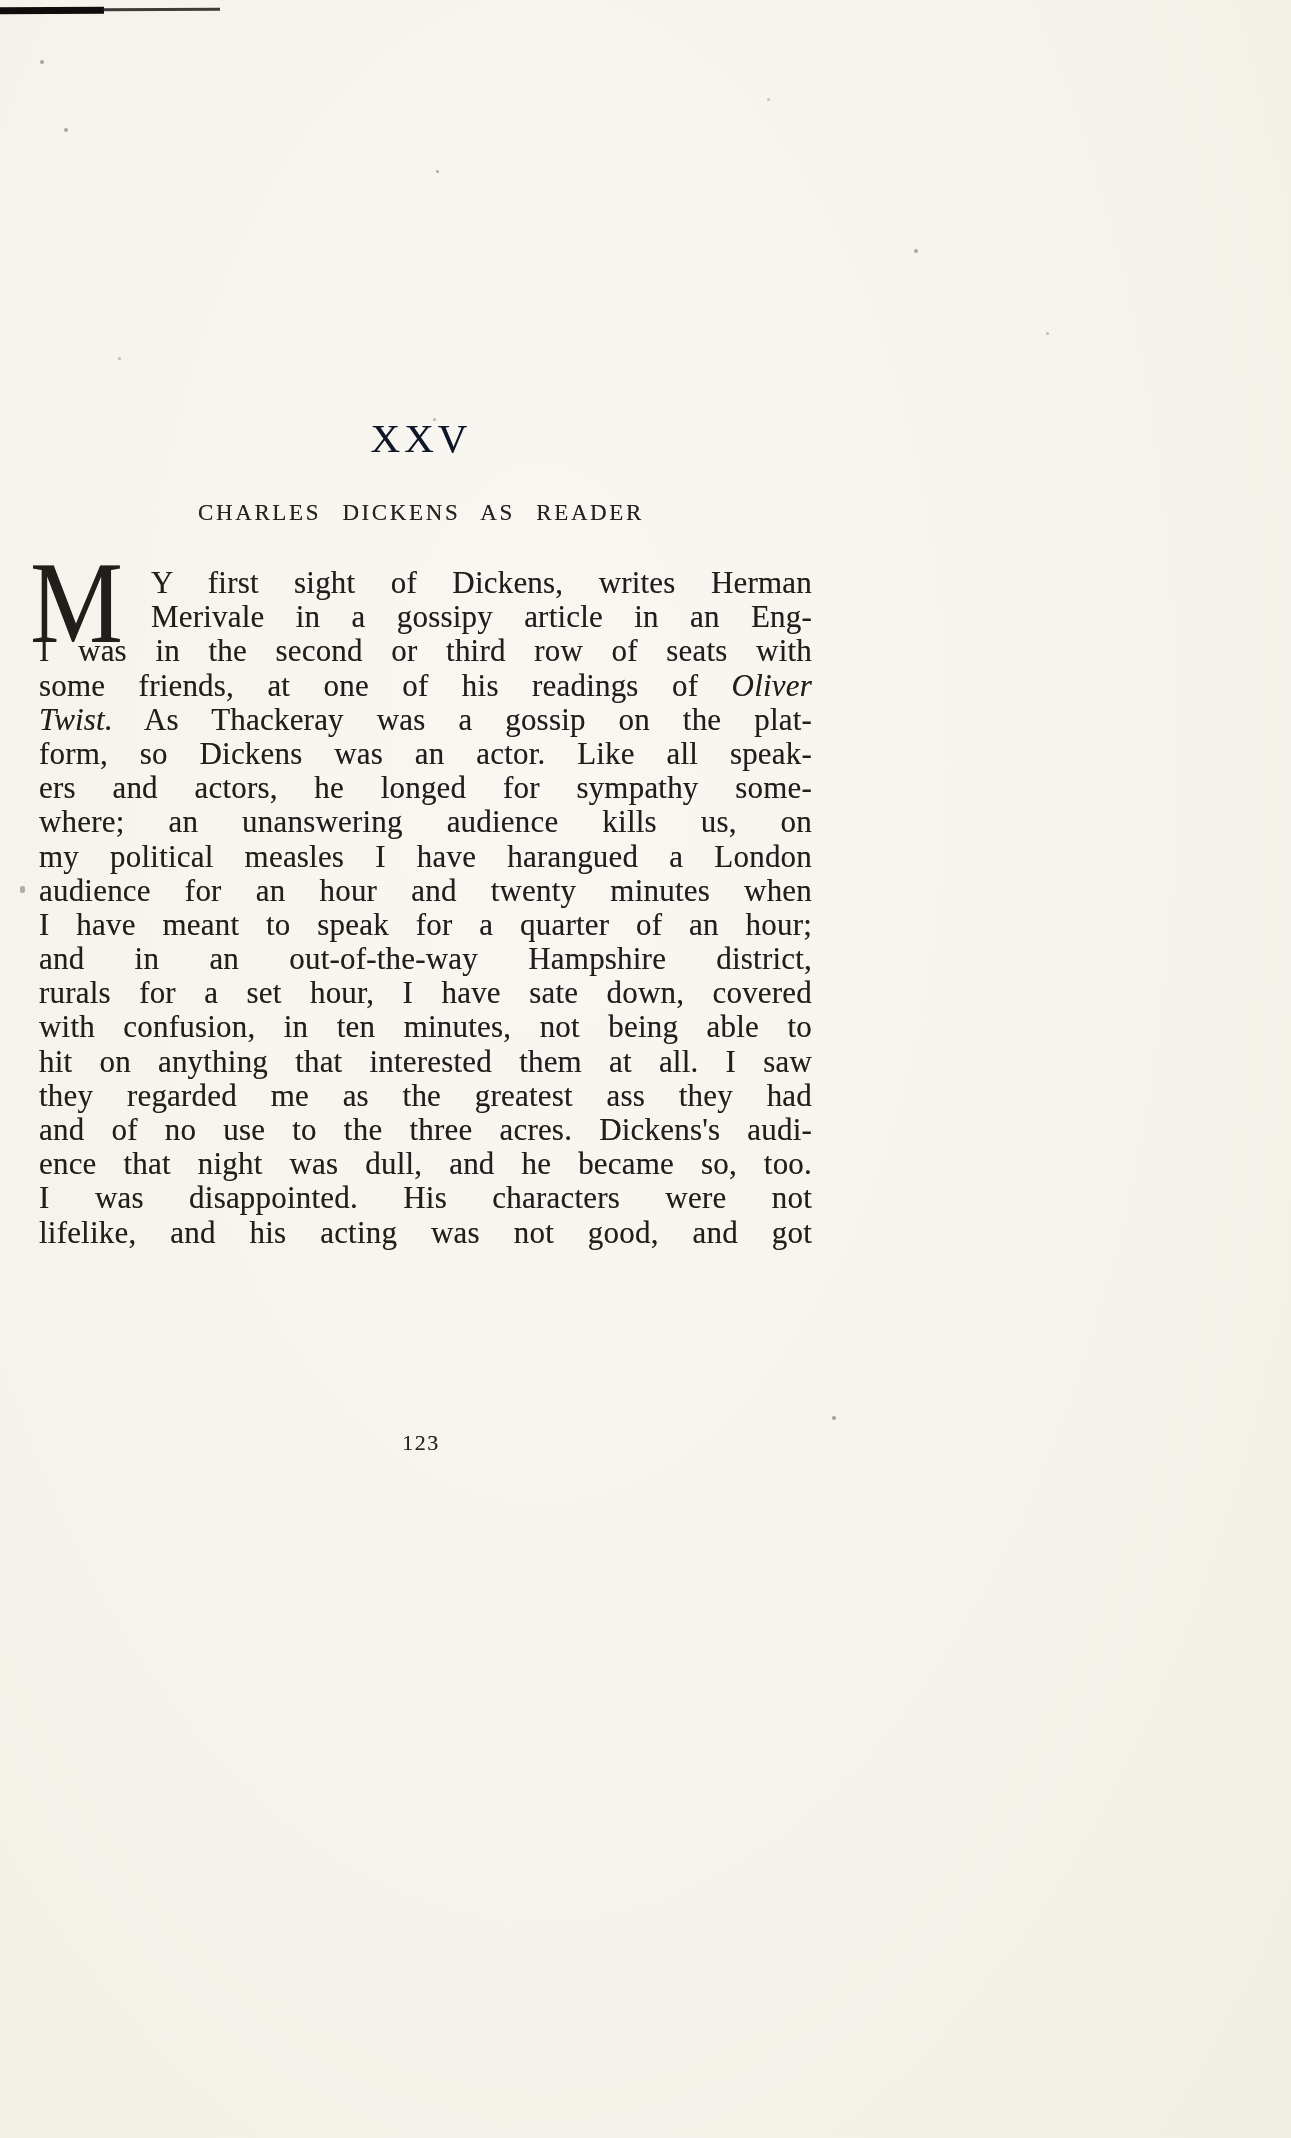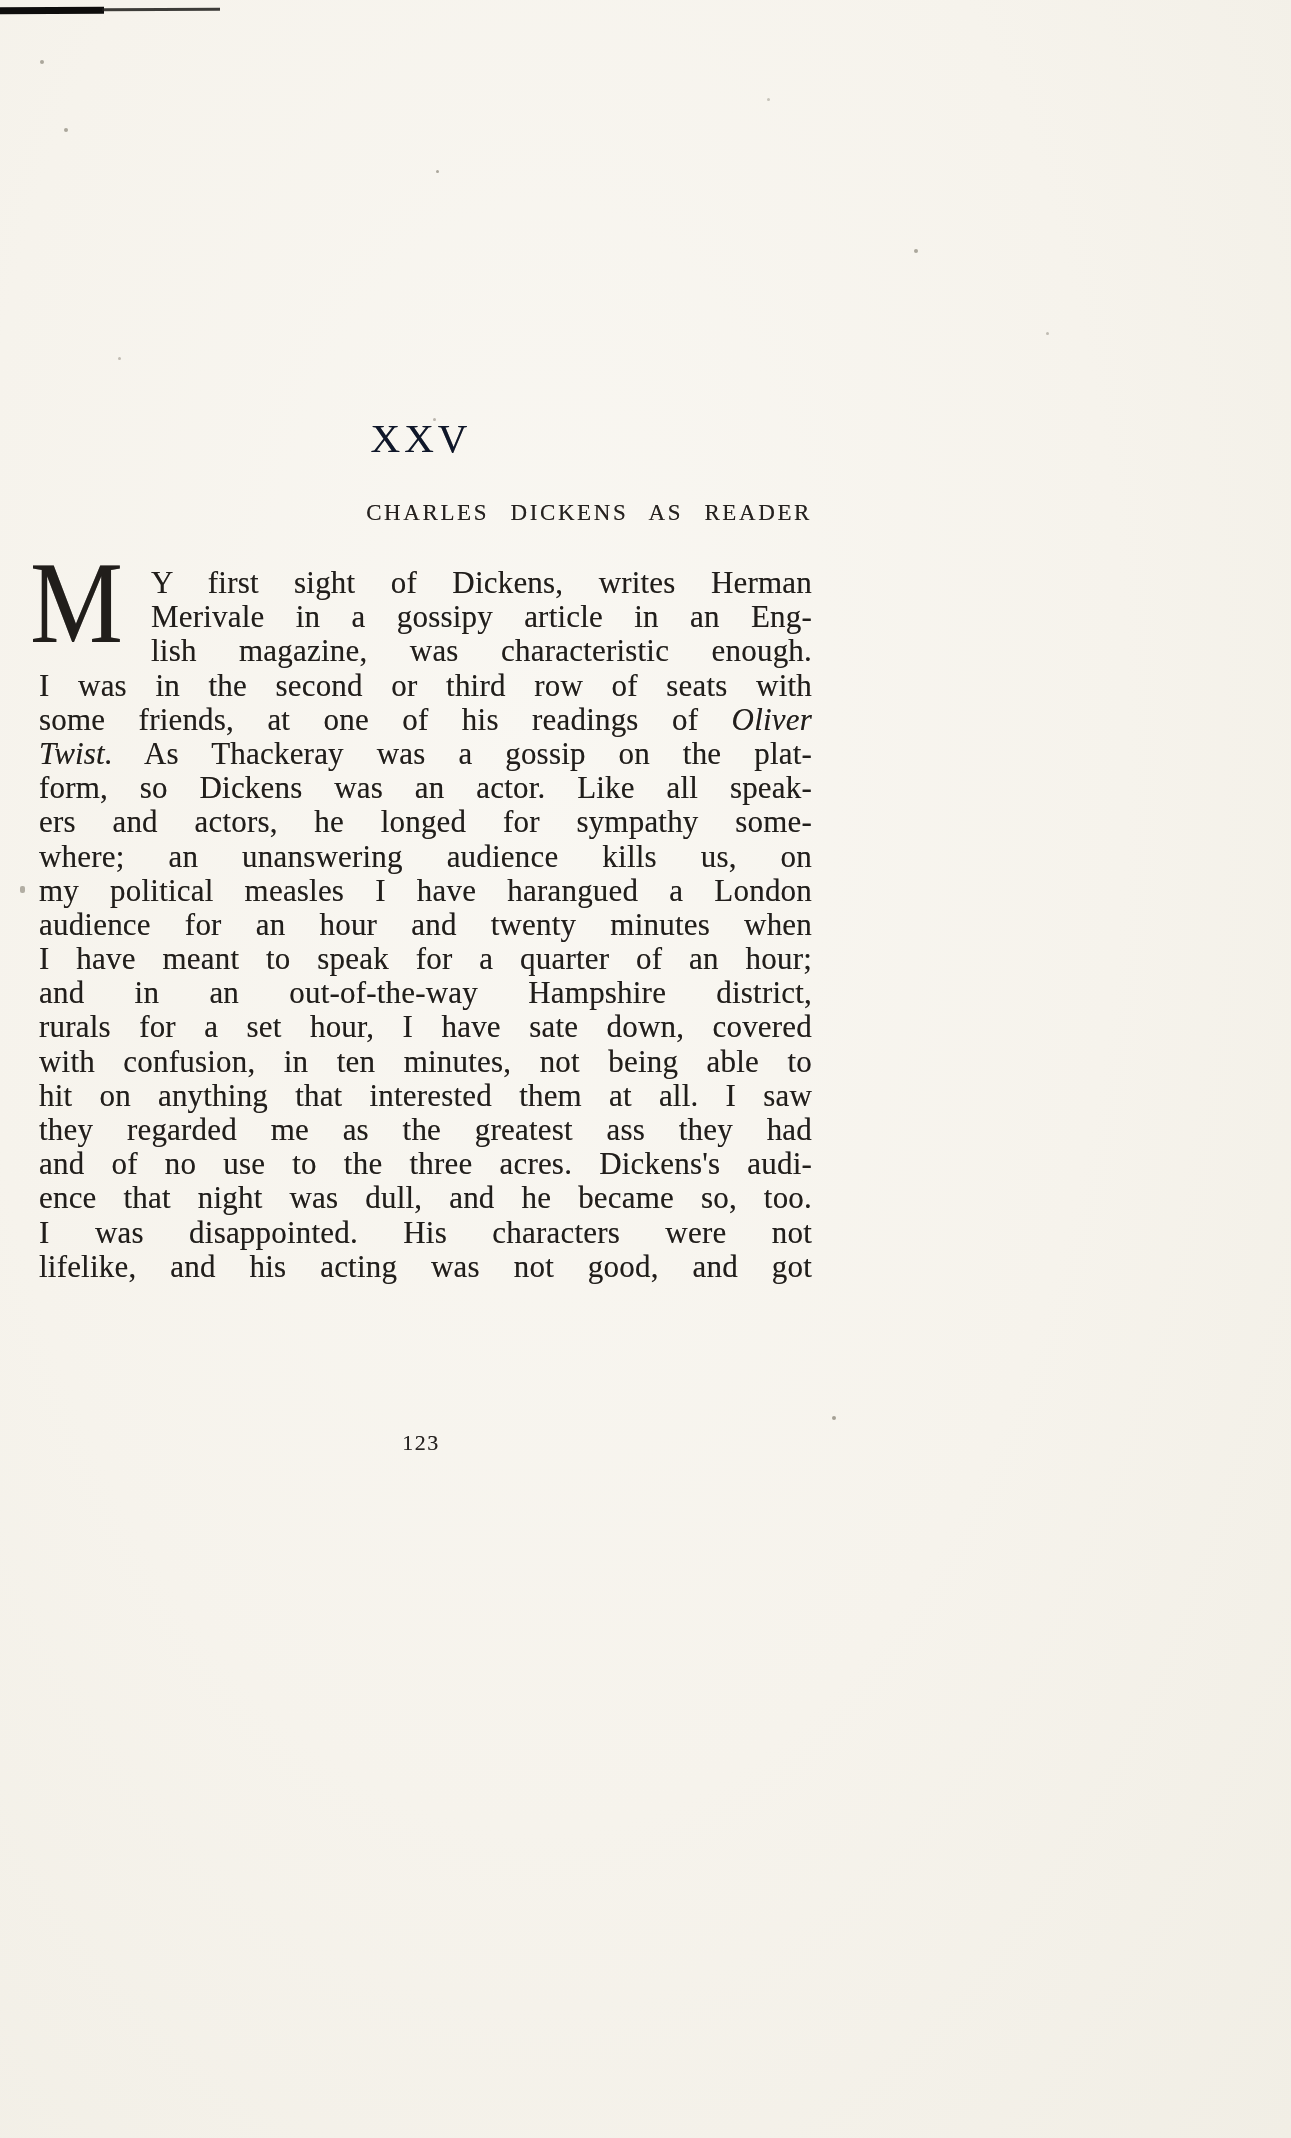--- a/index.html
+++ b/index.html
@@ -48,21 +48,21 @@
     text-align: center;
     font-size: 41px;
     letter-spacing: 4px;
     color: #0f172a;
     text-shadow: 0 0 0.5px rgba(32,28,24,.55);
   }
   .chapter-title {
     position: absolute;
     left: 30px; top: 500px;
     width: 782px;
-    text-align: right;
+    text-align: center;
     font-size: 23px;
     letter-spacing: 2.6px;
     word-spacing: 13px;
     color: #262220;
     text-shadow: 0 0 0.5px rgba(32,28,24,.55);
   }
 
   
   .body-block {
     position: absolute;
@@ -124,21 +124,20 @@
 <div class="speck" style="left:832px; top:1416px; width:4px; height:4px; opacity:.6;"></div>
 
 <div class="chapter-number">XXV</div>
 <div class="chapter-title">CHARLES DICKENS AS READER</div>
 
 <div class="body-block">
   <div class="dropcap">M</div>
 
   <div class="line indent"><span>Y first sight of Dickens, writes Herman</span></div>
   <div class="line indent"><span>Merivale in a gossipy article in an Eng-</span></div>
-  <div class="line indent"><span>lish magazine, was characteristic enough.</span></div>
   <div class="line"><span>I was in the second or third row of seats with</span></div>
   <div class="line"><span>some friends, at one of his readings of </span><span class="italic">Oliver</span></div>
   <div class="line"><span class="italic">Twist.</span><span>  As Thackeray was a gossip on the plat-</span></div>
   <div class="line"><span>form, so Dickens was an actor.  Like all speak-</span></div>
   <div class="line"><span>ers and actors, he longed for sympathy some-</span></div>
   <div class="line"><span>where; an unanswering audience kills us, on</span></div>
   <div class="line"><span>my political measles I have harangued a London</span></div>
   <div class="line"><span>audience for an hour and twenty minutes when</span></div>
   <div class="line"><span>I have meant to speak for a quarter of an hour;</span></div>
   <div class="line"><span>and in an out-of-the-way Hampshire district,</span></div>

